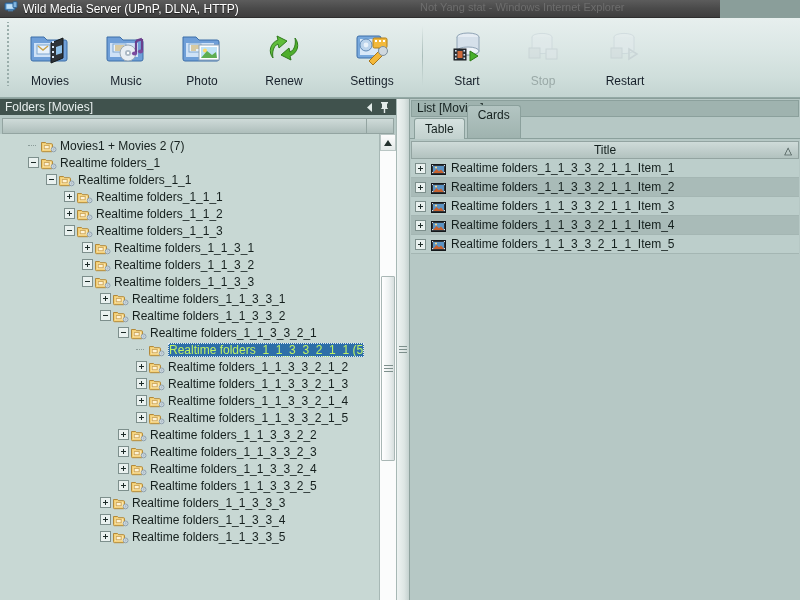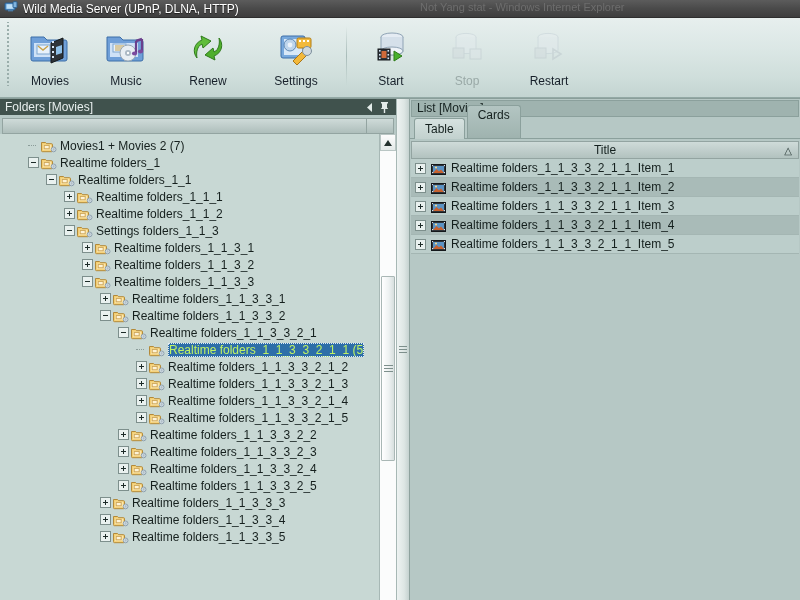--- a/index.html
+++ b/index.html
@@ -6,21 +6,21 @@
   html, body {
     width: 800px; height: 600px;
     overflow: hidden;
     font-family: "Liberation Sans", sans-serif;
     background: #8a9e9a;
   }
   #app { position: relative; width:800px; height:600px; }
 
   
   .titlebar {
-    position:absolute; left:0; top:0; width:800px; height:18px;
+    position:absolute; left:0; top:0; width:720px; height:18px;
     background: linear-gradient(to bottom, #5c5c5c 0%, #4a4a4a 50%, #3e3e3e 100%);
     display:flex; align-items:center; padding-left:4px;
     border-bottom:1px solid #2e2e2e;
   }
   .title-text {
     font-size:12px; color:#ffffff; margin-left:5px;
     white-space:nowrap; text-shadow:0 1px 1px rgba(0,0,0,.6);
   }
   .title-ghost {
     position:absolute; left:420px; top:1px;
@@ -242,20 +242,37 @@
           <path d="M33 16v12" stroke="#6a3f8c" stroke-width="2.2" fill="none"></path>
           <path d="M39 14v12" stroke="#6a3f8c" stroke-width="2.2" fill="none"></path>
           <path d="M33 16l6-2" stroke="#6a3f8c" stroke-width="2.4" fill="none"></path>
           <ellipse cx="31.5" cy="28.4" rx="2.6" ry="2" fill="#7b4a9e"></ellipse>
           <ellipse cx="37.5" cy="26.4" rx="2.6" ry="2" fill="#7b4a9e"></ellipse>
         </svg>
       </span>
       <span class="tb-label">Music</span>
     </div>
 
+    <div class="tb-btn">
+      <span class="ico">
+        <svg width="46" height="46" viewBox="0 0 46 46">
+          <path d="M4 12h13l3 3h18a2 2 0 0 1 2 2v17a2 2 0 0 1-2 2H6a2 2 0 0 1-2-2V12z" fill="#6f9fd8" stroke="#3d6ea8"></path>
+          <path d="M7 18h28v14H7z" fill="#cfe2f7"></path>
+          <rect x="10" y="19" width="12" height="8" fill="#e9f2fb" stroke="#7fa6cf"></rect>
+          <g stroke="#c8a24a" stroke-width="1.1">
+              <path d="M12 21h8M12 23h8M12 25h5"></path>
+            </g>
+          <rect x="20" y="20" width="20" height="15" fill="#ffffff" stroke="#8fa3b5"></rect>
+          <rect x="22" y="22" width="16" height="11" fill="#bfe3f7"></rect>
+          <circle cx="26" cy="25.5" r="2" fill="#ffd966"></circle>
+          <path d="M22 33l6-7 5 4 4-3 1 6z" fill="#5fae52"></path>
+        </svg>
+      </span>
+      <span class="tb-label">Photo</span>
+    </div>
 
     <div class="tb-btn wide">
       <span class="ico">
         <svg width="46" height="46" viewBox="0 0 46 46">
           <path d="M12 33c-5-6-3-15 5-18l-1-4 10 5-8 7-1-4c-5 2-6 9-5 14z" fill="#5fbd3a" stroke="#2f7a1c"></path>
           <path d="M34 13c5 6 3 15-5 18l1 4-10-5 8-7 1 4c5-2 6-9 5-14z" fill="#4faf2c" stroke="#2f7a1c"></path>
         </svg>
       </span>
       <span class="tb-label">Renew</span>
     </div>
@@ -422,21 +439,21 @@
             <div class="tindent" style="width: 64px;"></div>
             <div class="exp"></div>
             <span class="folder-ico"><svg width="16" height="14" viewBox="0 0 16 14">
                 <path d="M0.5 3.5h4l1.2 1.2h4.8a1 1 0 0 1 1 1v6a1 1 0 0 1-1 1H1.5a1 1 0 0 1-1-1z" fill="#f4cf72" stroke="#b2893a"></path>
                 <path d="M2 5.6h8.2v5.6H2z" fill="#fbe6ad"></path>
                 <rect x="3.2" y="6.4" width="5" height="3.4" fill="#fdf3d8" stroke="#cda martin"></rect>
                 <rect x="3.2" y="6.4" width="5" height="3.4" fill="#fdf3d8" stroke="#cfa757"></rect>
                 <circle cx="12.6" cy="10.4" r="2.4" fill="#d9e3e9" stroke="#8ea0ad"></circle>
                 <path d="M11.6 9.2h2v2.4h-2z" fill="#aebdc8"></path>
               </svg></span>
-            <span class="tlabel">Settings folders_1_1_3</span>
+            <span class="tlabel">Realtime folders_1_1_3</span>
           </div>
           <div class="trow">
             <div class="tindent" style="width: 82px;"></div>
             <div class="exp plus"></div>
             <span class="folder-ico"><svg width="16" height="14" viewBox="0 0 16 14">
                 <path d="M0.5 3.5h4l1.2 1.2h4.8a1 1 0 0 1 1 1v6a1 1 0 0 1-1 1H1.5a1 1 0 0 1-1-1z" fill="#f4cf72" stroke="#b2893a"></path>
                 <path d="M2 5.6h8.2v5.6H2z" fill="#fbe6ad"></path>
                 <rect x="3.2" y="6.4" width="5" height="3.4" fill="#fdf3d8" stroke="#cda martin"></rect>
                 <rect x="3.2" y="6.4" width="5" height="3.4" fill="#fdf3d8" stroke="#cfa757"></rect>
                 <circle cx="12.6" cy="10.4" r="2.4" fill="#d9e3e9" stroke="#8ea0ad"></circle>

